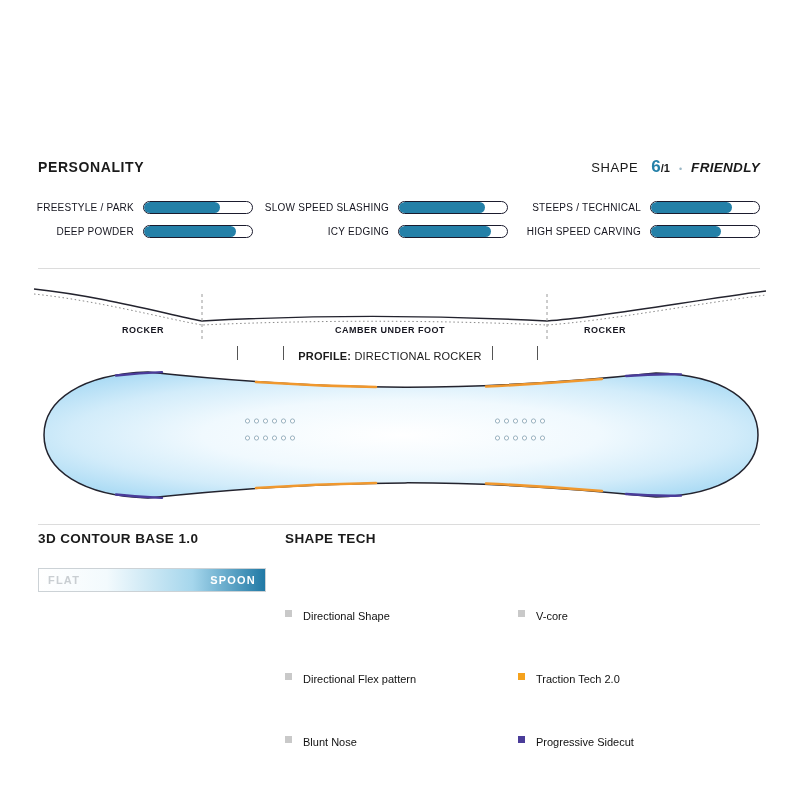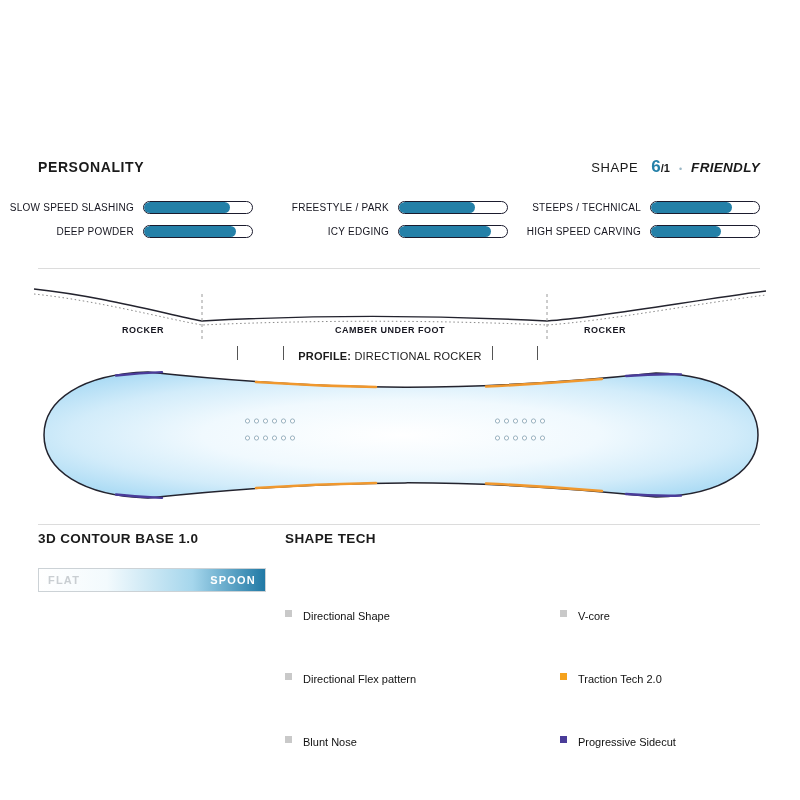--- a/index.html
+++ b/index.html
@@ -55,21 +55,21 @@
   .shape-title{position:absolute;top:531px;left:285px;font-size:13.5px;
         font-weight:bold;letter-spacing:.4px;}
   .base-scale{position:absolute;top:568px;left:38px;width:228px;height:24px;
         box-sizing:border-box;border:1px solid #ccd2d6;display:flex;
         align-items:center;justify-content:space-between;padding:0 9px;
         background:linear-gradient(90deg,#ffffff 0%,#f3fafd 30%,#a5d6ec 68%,#2079a5 100%);}
   .scale-flat{font-size:11px;font-weight:bold;letter-spacing:1.2px;color:#c9ced2;}
   .scale-spoon{font-size:11px;font-weight:bold;letter-spacing:1.2px;color:#ffffff;}
   .tech-list{position:absolute;top:570px;display:flex;flex-direction:column;gap:11px;}
   .tech-list-left{left:285px;}
-  .tech-list-right{left:560px;}
+  .tech-list-right{left:518px;}
   .tech-item{display:flex;align-items:flex-start;font-size:11px;color:#111;margin-top:40px;}
   .bullet{width:7px;height:7px;margin-right:11px;flex:none;}
 </style>
 </head>
 <body>
 
 <div class="page">
 
   <div class="personality-header">
     <div class="personality-title">PERSONALITY</div>
@@ -77,29 +77,29 @@
       <span class="flex-label">SHAPE</span>
       <span class="flex-value">6</span>
       <span class="flex-max">/1</span>
       <span class="flex-sep">•</span>
       <span class="flex-descriptor">FRIENDLY</span>
     </div>
   </div>
 
   <div class="ratings-grid">
       <div class="rating">
+        <span class="rating-label">FREESTYLE / PARK</span>
+        <span class="bar">
+          <span class="fill" style="width: 70%; background: rgb(36, 128, 168);"></span>
+        </span>
+      </div>
+      <div class="rating">
         <span class="rating-label">SLOW SPEED SLASHING</span>
         <span class="bar">
           <span class="fill" style="width: 80%; background: rgb(36, 128, 168);"></span>
-        </span>
-      </div>
-      <div class="rating">
-        <span class="rating-label">FREESTYLE / PARK</span>
-        <span class="bar">
-          <span class="fill" style="width: 70%; background: rgb(36, 128, 168);"></span>
         </span>
       </div>
       <div class="rating">
         <span class="rating-label">STEEPS / TECHNICAL</span>
         <span class="bar">
           <span class="fill" style="width: 75%; background: rgb(36, 128, 168);"></span>
         </span>
       </div>
       <div class="rating">
         <span class="rating-label">DEEP POWDER</span>

